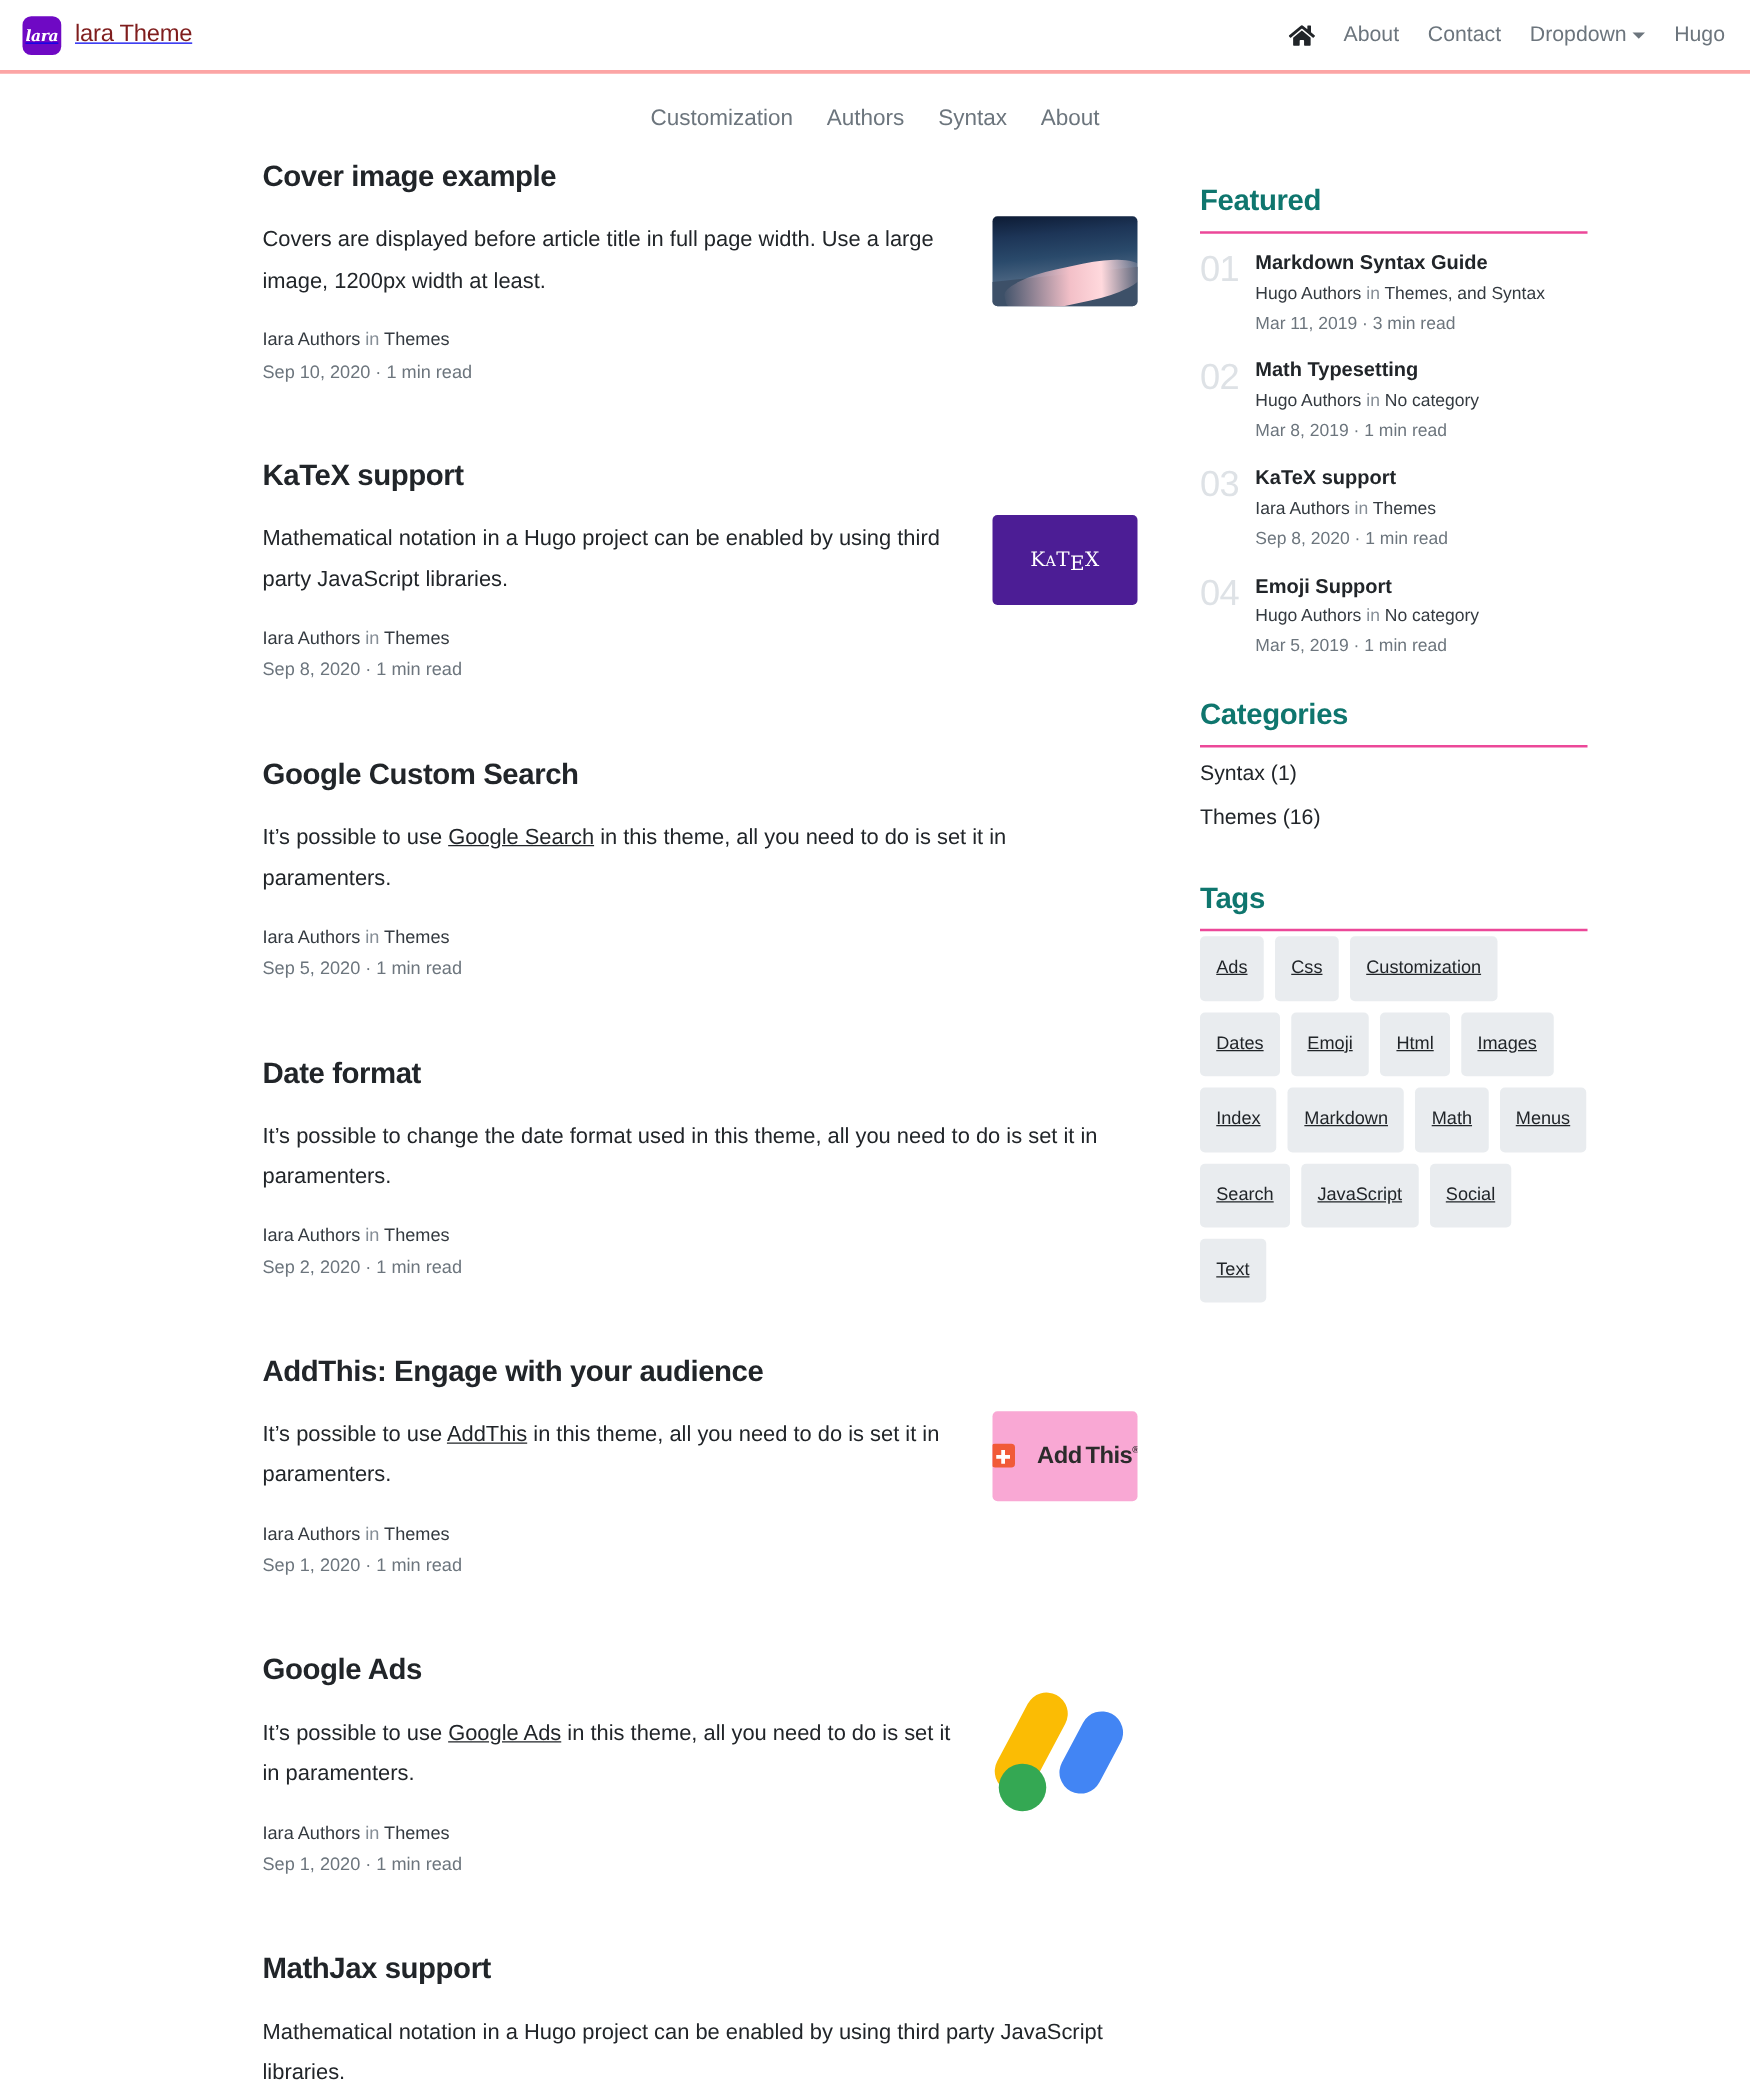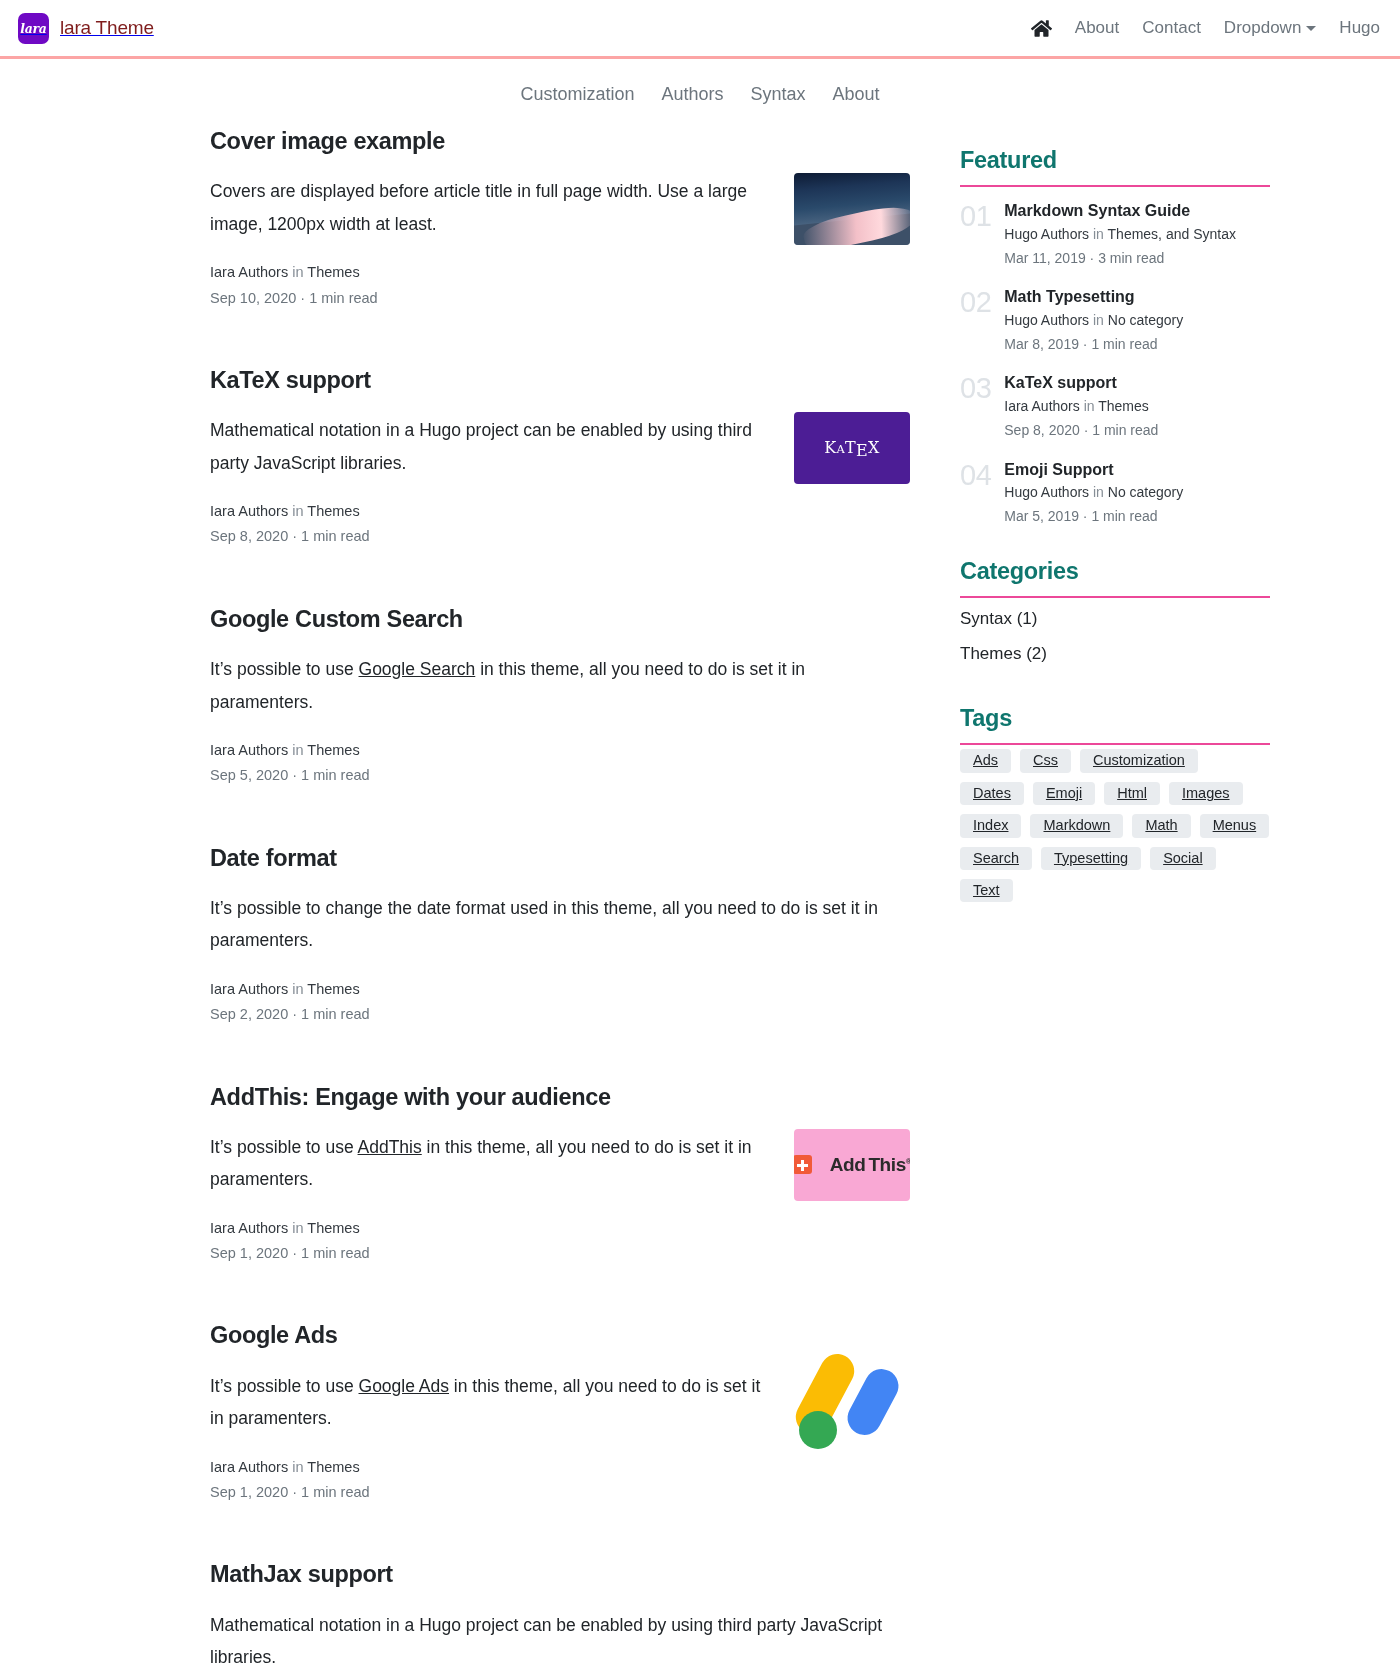--- a/index.html
+++ b/index.html
@@ -214,21 +214,21 @@
 
   .cat-list { margin-bottom: 34px; }
   .cat-item { font-size: 17px; color: #212529; line-height: 2.05; }
 
   .section-gap { margin-top: 30px; }
 
   .tag-wrap { display: flex; flex-wrap: wrap; gap: 9px; }
   .tag {
     background: #e9ecef;
     border-radius: 4px;
-    padding: 3px 13px;
+    padding: 17px 13px;
     font-size: 14.5px;
     color: #212529;
     line-height: 1.2;
     white-space: nowrap;
   }
 </style>
 </head>
 <body>
 
 <div class="navbar">
@@ -374,39 +374,39 @@
         <div class="feat-title">Emoji Support</div>
         <div class="feat-meta"><span>Hugo Authors</span> <span class="sep">in</span> <span>No category</span></div>
         <div class="feat-date">Mar 5, 2019 · 1 min read</div>
       </div>
     </div>
 
     <div class="section-gap">
       <h3 class="side-h tight">Categories</h3>
       <div class="cat-list">
         <div class="cat-item">Syntax (1)</div>
-        <div class="cat-item">Themes (2)</div>
+        <div class="cat-item">Themes (16)</div>
       </div>
     </div>
 
     <div>
       <h3 class="side-h tight">Tags</h3>
       <div class="tag-wrap">
         <a class="tag" href="#">Ads</a>
         <a class="tag" href="#">Css</a>
         <a class="tag" href="#">Customization</a>
         <a class="tag" href="#">Dates</a>
         <a class="tag" href="#">Emoji</a>
         <a class="tag" href="#">Html</a>
         <a class="tag" href="#">Images</a>
         <a class="tag" href="#">Index</a>
         <a class="tag" href="#">Markdown</a>
         <a class="tag" href="#">Math</a>
         <a class="tag" href="#">Menus</a>
         <a class="tag" href="#">Search</a>
-        <a class="tag" href="#">Typesetting</a>
+        <a class="tag" href="#">JavaScript</a>
         <a class="tag" href="#">Social</a>
         <a class="tag" href="#">Text</a>
       </div>
     </div>
 
   </aside>
 </div>
 
 </body></html>

